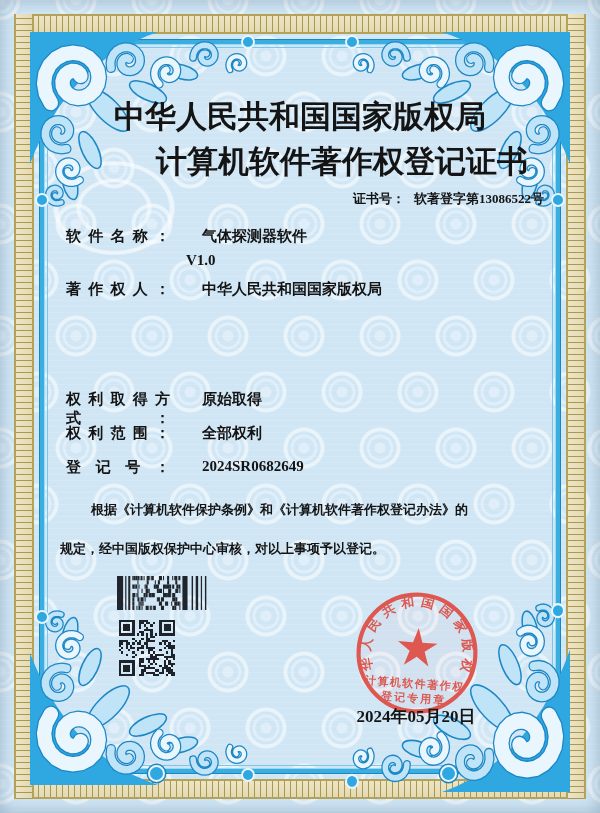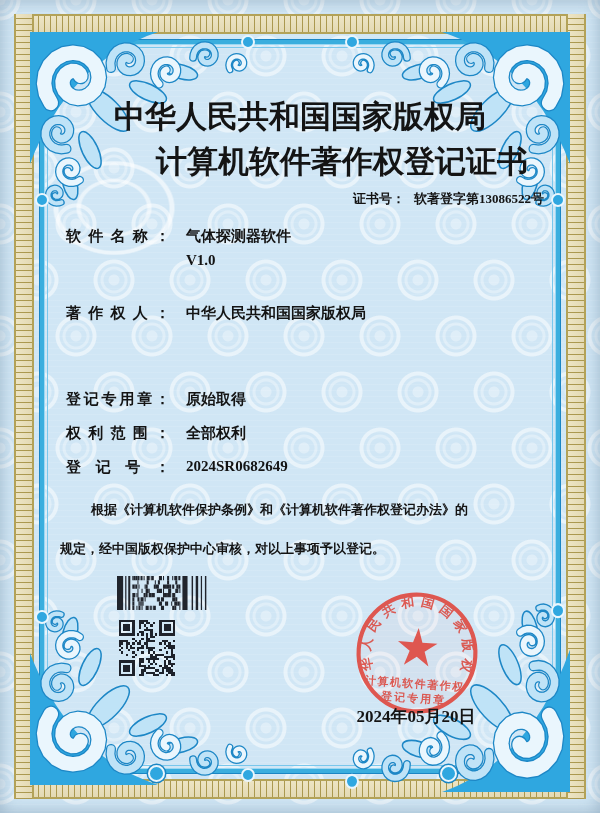--- a/index.html
+++ b/index.html
@@ -42,23 +42,23 @@
   .bigmark{position:absolute;left:52px;top:160px;width:124px;height:96px;z-index:1;border-radius:50%;
     background:radial-gradient(ellipse closest-side, rgba(255,255,255,0) 52%, rgba(255,255,255,.55) 55% 59%, rgba(255,255,255,0) 62%, rgba(255,255,255,0) 88%, rgba(255,255,255,.6) 91% 96%, rgba(255,255,255,0) 99%);}
   
   .txt{position:absolute;z-index:6;color:#141414;}
   .title{left:0;width:100%;text-align:center;font-size:31px;font-weight:bold;letter-spacing:0px;}
   .t1{top:96px;} .t2{top:141px;padding-left:42px;}
   .certno{top:190px;right:56px;font-size:13px;font-weight:bold;}
   .certno .lbl{margin-right:9px;}
   .row{left:66px;display:flex;font-size:15px;font-weight:bold;}
   .row .lbl{width:104px;text-align:justify;text-align-last:justify;flex:none;}
-  .row .val{margin-left:16px;white-space:nowrap;}
+  .row .val{margin-left:32px;white-space:nowrap;}
   .r1{top:227px}.rv2{top:252px;left:186px;font-size:15px;font-weight:bold;}
-  .r2{top:304px}.r3{top:390px}.r4{top:424px}.r5{top:458px}
+  .r2{top:280px}.r3{top:390px}.r4{top:424px}.r5{top:458px}
   .statement{left:60px;top:490px;width:492px;font-size:13px;font-weight:bold;line-height:39px;}
   .statement .ln1{text-indent:31px;}
   .date{left:342px;top:705px;width:148px;text-align:center;font-size:17px;font-weight:bold;z-index:8;}
   
   .barcode{position:absolute;left:117px;top:576px;width:92px;height:34px;z-index:6;}
   .qr{position:absolute;left:119px;top:620px;width:56px;height:56px;z-index:6;}
   .stamp{position:absolute;left:344px;top:580px;width:146px;height:146px;z-index:7;
     transform:rotate(4deg);opacity:.9;}
 </style>
 </head>
@@ -191,21 +191,21 @@
   <div class="txt row r1">
     <span class="lbl">软件名称：</span>
     <span class="val">气体探测器软件</span>
   </div>
   <div class="txt rv2">V1.0</div>
   <div class="txt row r2">
     <span class="lbl">著作权人：</span>
     <span class="val">中华人民共和国国家版权局</span>
   </div>
   <div class="txt row r3">
-    <span class="lbl">登记专用章：</span>
+    <span class="lbl">权利取得方式：</span>
     <span class="val">原始取得</span>
   </div>
   <div class="txt row r4">
     <span class="lbl">权利范围：</span>
     <span class="val">全部权利</span>
   </div>
   <div class="txt row r5">
     <span class="lbl">登记号：</span>
     <span class="val">2024SR0682649</span>
   </div>

